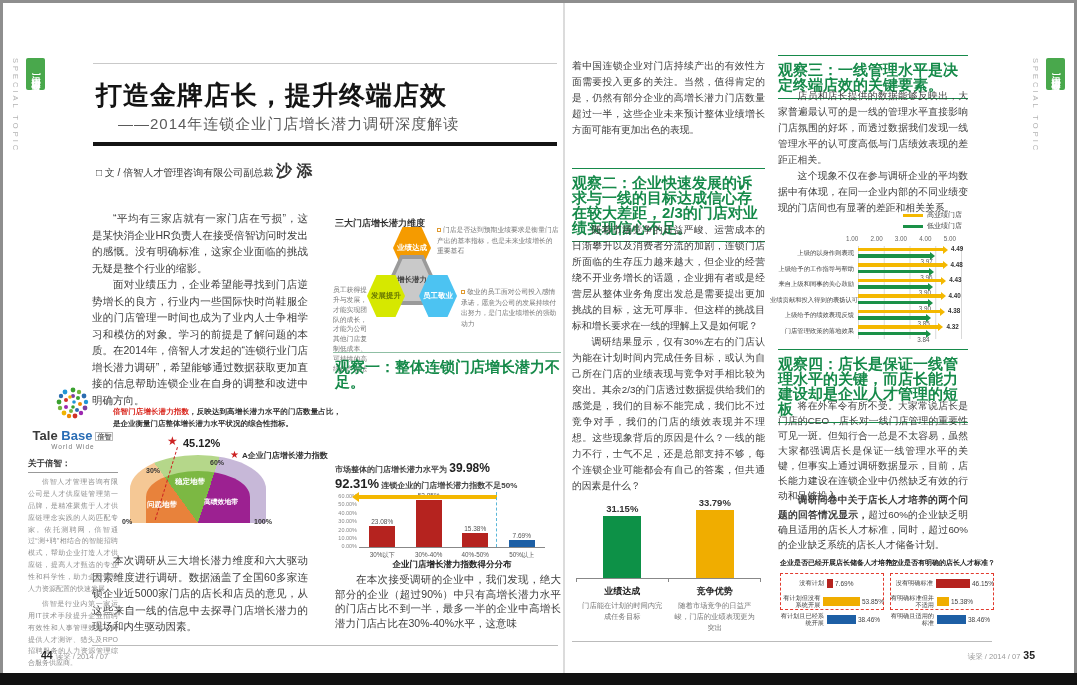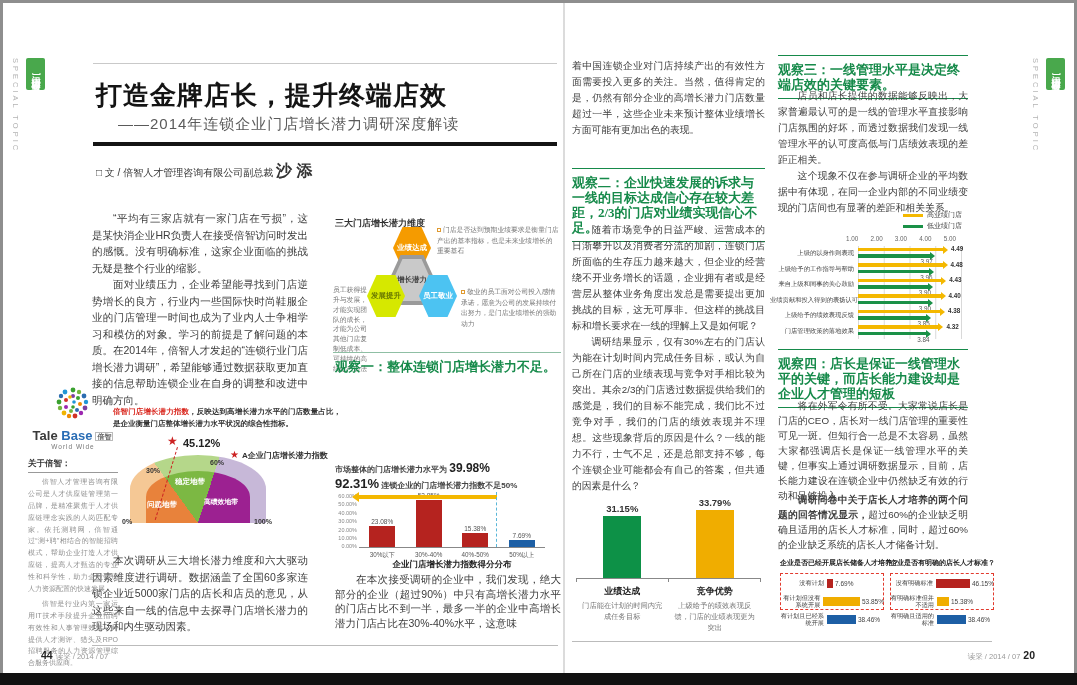--- a/index.html
+++ b/index.html
@@ -19,21 +19,21 @@
   .title{font-size:26px;font-weight:bold;color:#141414;letter-spacing:1px;}
   .subtitle{font-size:15px;color:#5a5a5a;letter-spacing:1px;}
   .blackbar{height:4px;background:#141414;}
   .byline{font-size:10px;color:#333;}
   .byline b{font-size:16px;}
   
   .col{font-size:10.5px;line-height:16.5px;color:#3c3c3c;text-align:justify;}
   .col p{margin:0;text-indent:2em;}
   .rcol{font-size:9.8px;line-height:16px;color:#3c3c3c;text-align:justify;}
   .rcol p{margin:0;text-indent:2em;}
-  .obs-head{color:var(--heading-green);font-weight:bold;font-size:13px;line-height:15px;font-family:Liberation Serif, serif;}
+  .obs-head{color:var(--heading-green);font-weight:bold;font-size:15px;line-height:15px;}
   .obs-box{border-top:1px solid var(--heading-green);border-bottom:1px solid var(--heading-green);padding:6px 0;}
   .green-rule{height:1px;background:#8fbfa4;}
   .gray-rule{height:1px;background:#bbb;}
   
   .about{font-size:7px;color:#8f8f8f;line-height:1.7;text-align:justify;}
   .about p{margin:0 0 3px 0;text-indent:2em;}
   .about-head{font-size:8.5px;font-weight:bold;color:#333;border-bottom:1px solid #999;padding-bottom:2px;margin-bottom:3px;}
   .brand{font-size:13px;font-weight:bold;color:#3a3a3a;}
   .brand .b2{color:#2a6db5;}
   .brand-cn{font-size:7px;color:#666;border:1px solid #bbb;padding:0 1px;margin-left:3px;vertical-align:middle;}
@@ -295,21 +295,21 @@
         </div>
       </div>
     <div class="caxis" style="left:4px;top:96px;width:185px;"></div>
     <div class="clabels" style="left:4px;top:103px;width:185px;">
         <div class="cl">
           <div class="cname">业绩达成</div>
           <div class="csub">门店能在计划的时间内完成任务目标</div>
         </div>
         <div class="cl">
           <div class="cname">竞争优势</div>
-          <div class="csub">上级给予的绩效表现反馈，门店的业绩表现更为突出</div>
+          <div class="csub">随着市场竞争的日益严峻，门店的业绩表现更为突出</div>
         </div>
       </div>
   </div>
 
   <div class="abs gray-rule" style="left:572px;top:641px;width:420px;"></div>
 
   <div class="abs obs-head obs-box" style="left:778px;top:55px;width:190px;">观察三：一线管理水平是决定终端店效的关键要素。</div>
   <div class="abs rcol" style="left:778px;top:88px;width:190px;">
       <p>店员和店长提供的数据能够反映出，大家普遍最认可的是一线的管理水平直接影响门店氛围的好坏，而透过数据我们发现一线管理水平的认可度高低与门店绩效表现的差距正相关。</p>
       <p>这个现象不仅在参与调研企业的平均数据中有体现，在同一企业内部的不同业绩变现的门店间也有显著的差距和相关关系。</p>
@@ -475,17 +475,17 @@
             <span class="tval">38.46%</span>
           </div>
         </div>
       </div>
     </div>
 
   <div class="abs vtab tab-green" style="left:1046px;top:58px;">［门店调研专题］</div>
   <div class="abs vtab tab-gray" style="left:1031px;top:58px;">SPECIAL TOPIC</div>
 
   <div class="abs foot" style="left:900px;top:649px;width:138px;text-align:right;">
-    <span>读采 / 2014 / 07</span><b>20</b>
+    <span>读采 / 2014 / 07</span><b>35</b>
   </div>
 
   <div class="bottom-band"></div>
 </div>
 
 </body></html>

